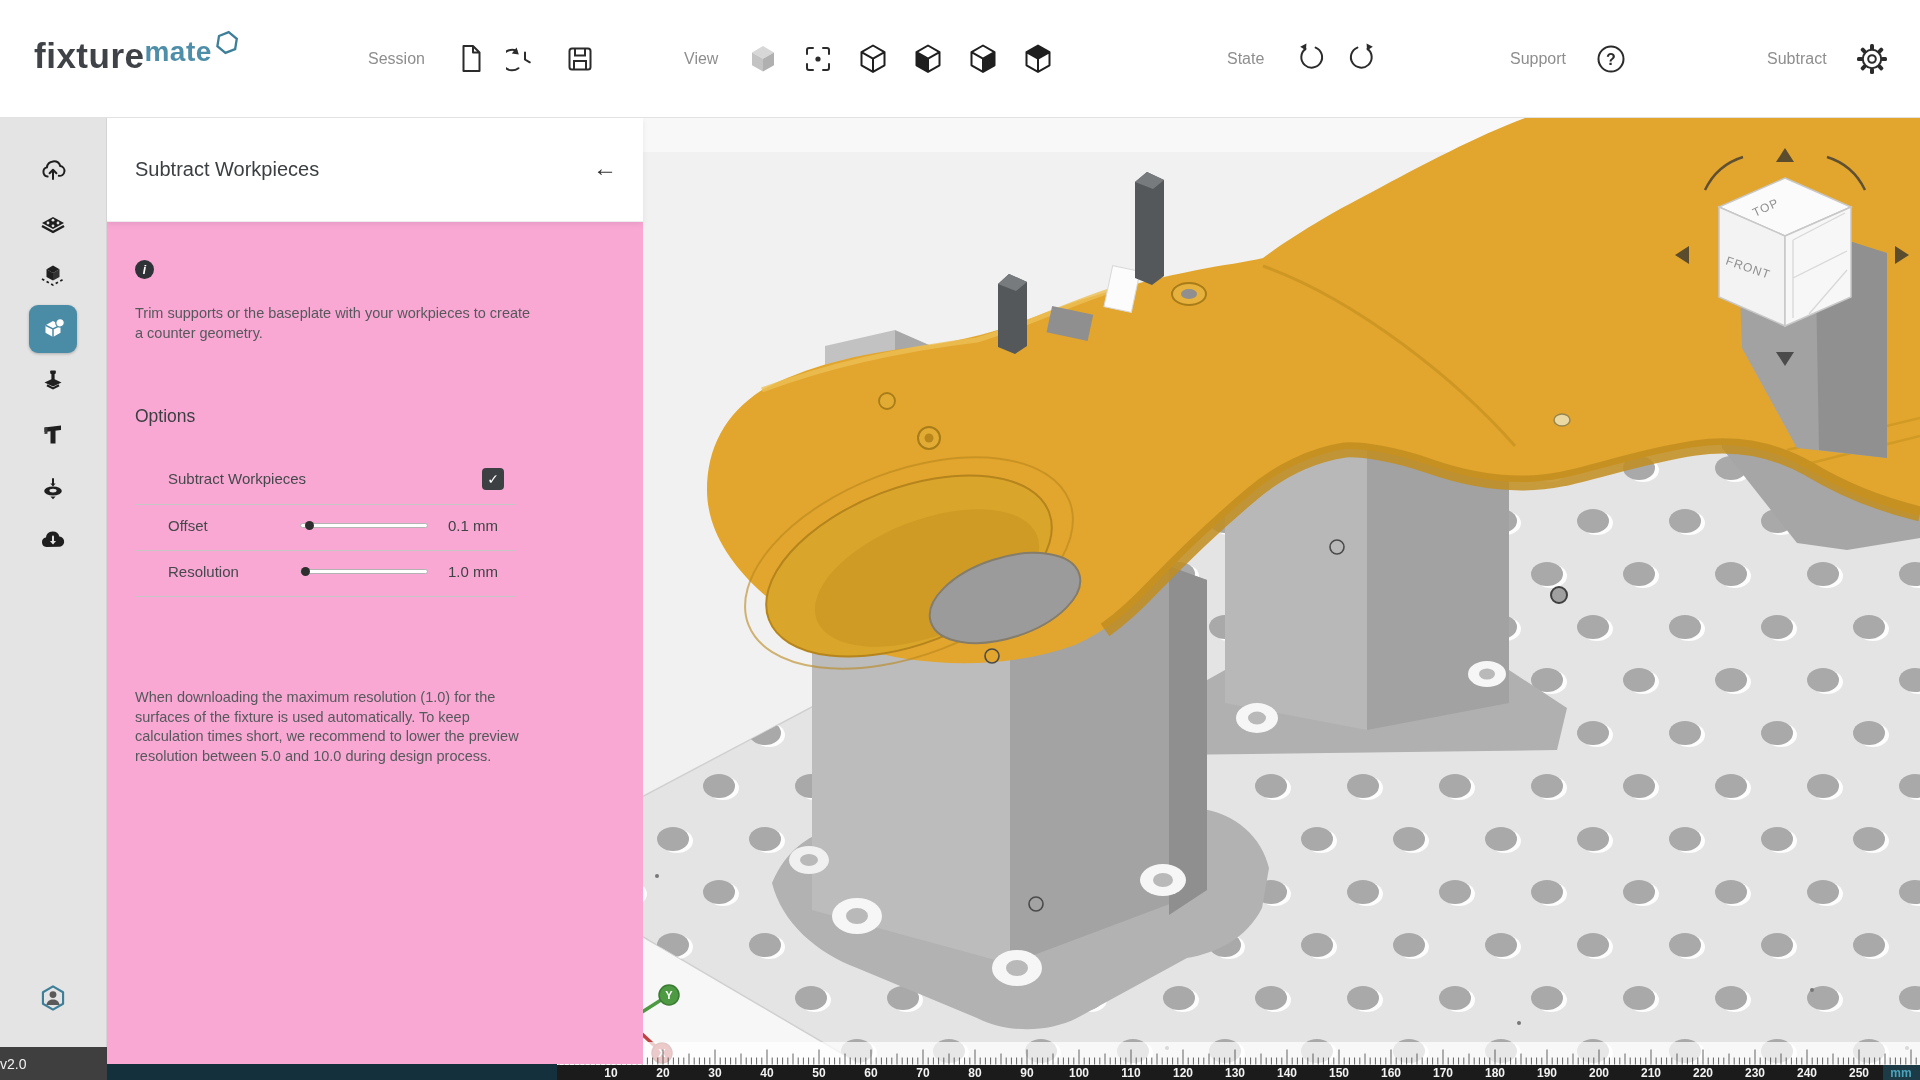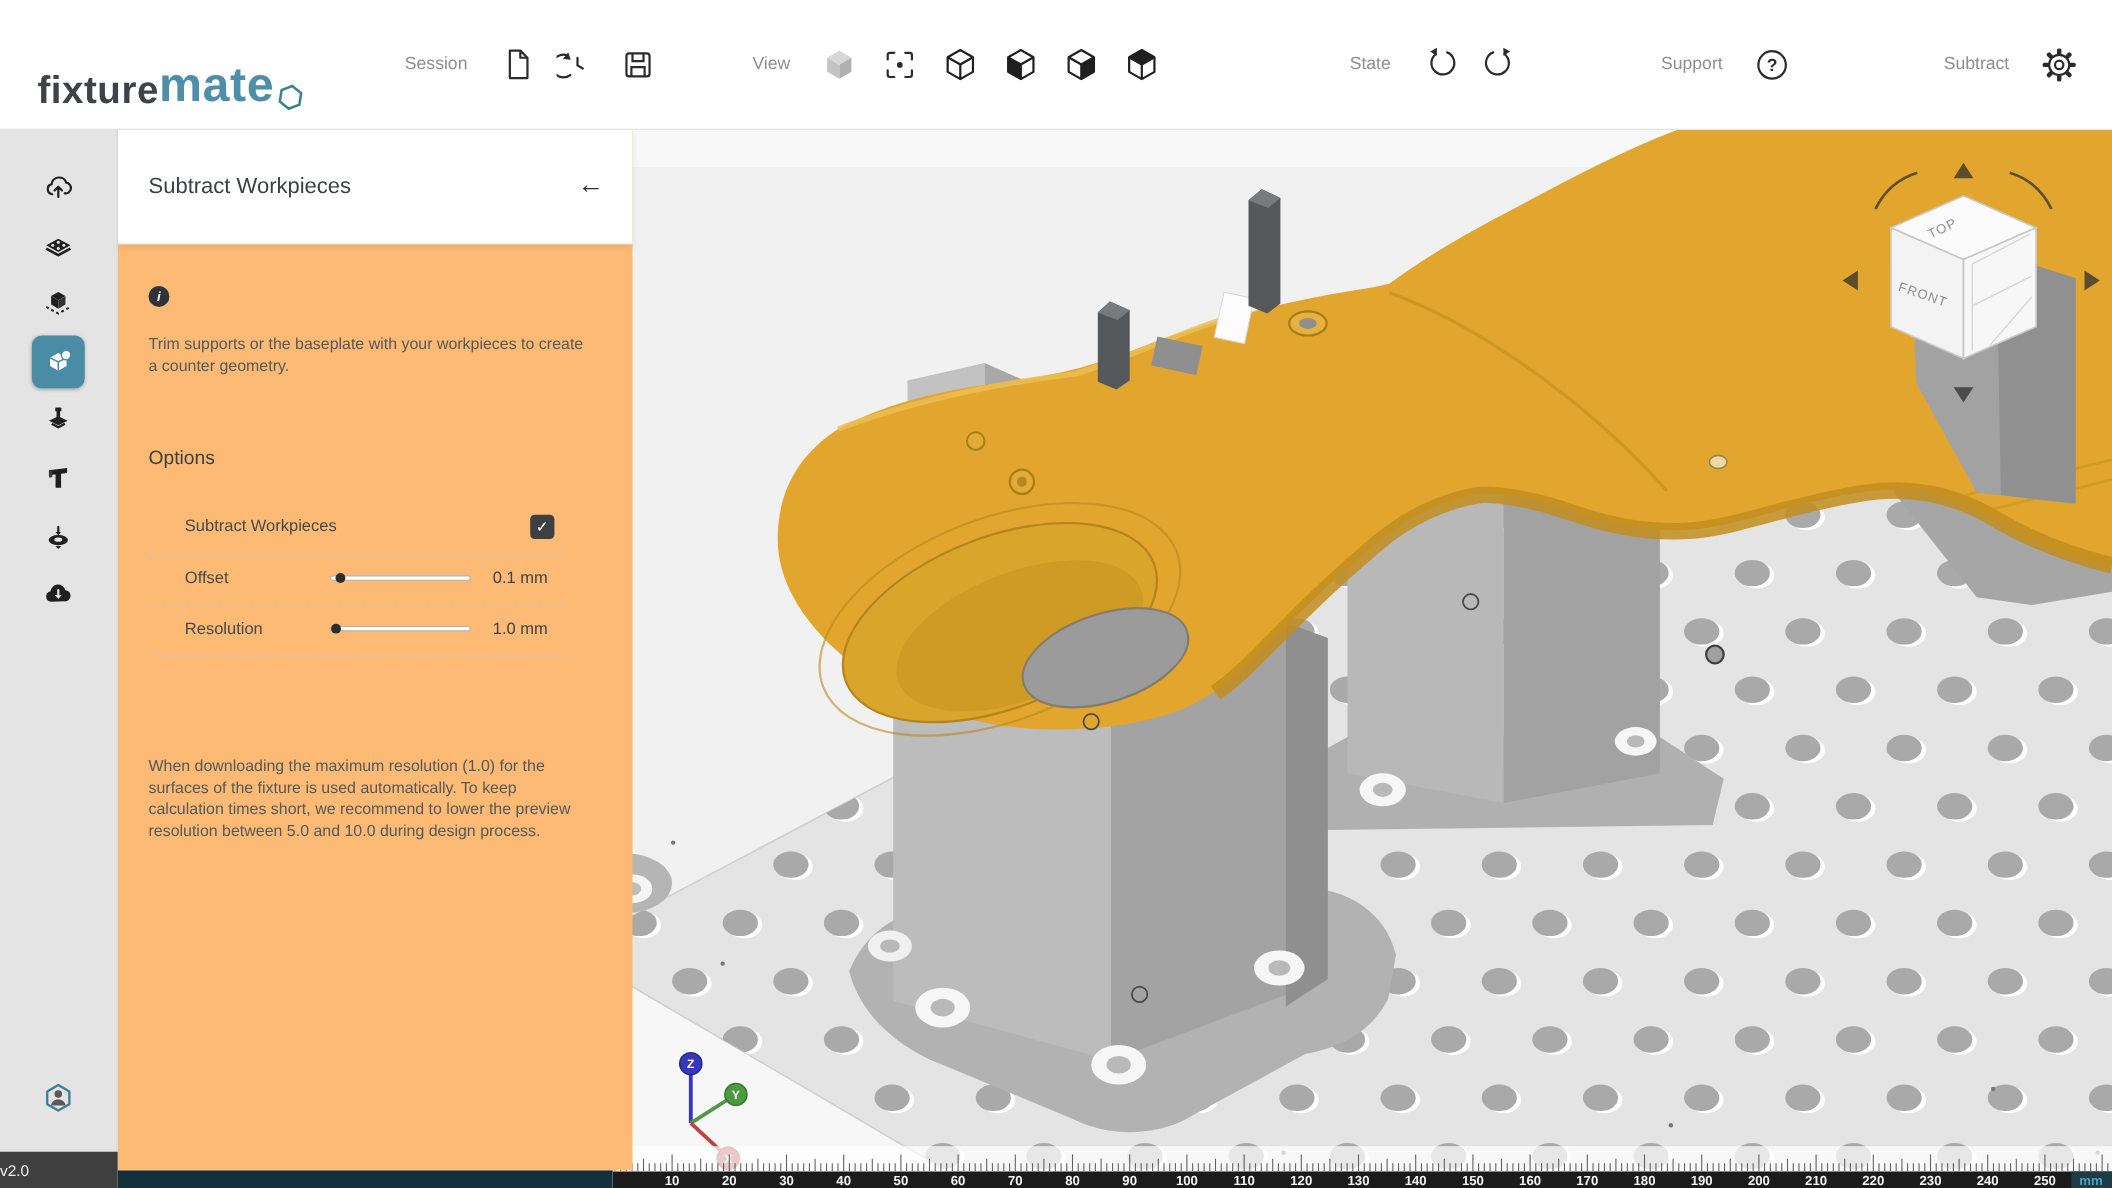--- a/index.html
+++ b/index.html
@@ -8,42 +8,42 @@
     --navy:#14303D; --ruler-bar:#1B1B1B; --unit-teal:#4BA3BC;
   }
   *{margin:0;padding:0;box-sizing:border-box;}
   html,body{width:1920px;height:1080px;overflow:hidden;background:#fff;
     font-family:"Liberation Sans", sans-serif;}
   #stage{position:relative;width:1920px;height:1080px;background:#fff;}
 
   
   .header{position:absolute;left:0;top:0;width:1920px;height:118px;background:#fff;
     border-bottom:1px solid #e2e2e2;z-index:30;}
-  .logo{position:absolute;left:34px;top:36px;display:flex;align-items:flex-end;}
+  .logo{position:absolute;left:34px;top:36px;display:flex;align-items:flex-start;}
   .logo .t1{font-size:35px;font-weight:600;color:#3F4347;letter-spacing:.5px;}
-  .logo .t2{font-size:44px;font-weight:600;color:var(--brand-teal);letter-spacing:.5px;margin-top:17px;}
+  .logo .t2{font-size:28px;font-weight:600;color:var(--brand-teal);letter-spacing:.5px;}
   .logo svg{margin:-6px 0 0 2px;}
   .hgroup{position:absolute;top:0;height:118px;display:flex;align-items:center;gap:15px;}
   .hlabel{font-size:16px;color:var(--label-gray);margin-right:10px;}
   .icon-btn{width:40px;height:40px;display:flex;align-items:center;justify-content:center;
     border-radius:4px;cursor:pointer;background:transparent;border:none;}
 
   
   .sidebar{position:absolute;left:0;top:118px;width:107px;bottom:33px;background:#e4e4e4;
     border-right:1px solid #d4d4d4;z-index:20;}
   .side-item{position:absolute;left:29px;width:48px;height:48px;border-radius:9px;
     display:flex;align-items:center;justify-content:center;cursor:pointer;}
   .side-item.active{background:var(--active-item);box-shadow:0 1px 3px rgba(0,0,0,.25);}
   .version-bar{position:absolute;left:0;bottom:0;width:107px;height:33px;background:#3f3f3f;
     display:flex;align-items:center;z-index:25;}
   .version-bar span{color:#f2f2f2;font-size:14px;}
   .navy-strip{position:absolute;left:107px;bottom:0;width:450px;height:16px;background:var(--navy);z-index:24;}
 
   
-  .panel{position:absolute;left:107px;top:118px;width:468px;bottom:16px;background:#fdba74;z-index:18;}
+  .panel{position:absolute;left:107px;top:118px;width:536px;bottom:16px;background:#f9a8d4;z-index:18;}
   .panel-header{position:relative;height:104px;background:#fff;border-bottom:1px solid #ededed;
     box-shadow:0 3px 6px rgba(0,0,0,.07);}
   .panel-title{position:absolute;left:28px;top:40px;font-size:20px;color:var(--text-dark);}
   .back-btn{position:absolute;right:26px;top:36px;font-size:24px;color:#2f2f2f;background:none;border:none;cursor:pointer;}
   .info-dot{position:absolute;left:28px;top:142px;width:19px;height:19px;border-radius:50%;
     background:#2f3337;color:#fff;font-size:12px;font-weight:bold;font-style:italic;
     display:flex;align-items:center;justify-content:center;}
   .panel-desc{position:absolute;left:28px;top:186px;width:396px;font-size:14.5px;
     line-height:19.5px;color:var(--text-body);}
   .options-h{position:absolute;left:28px;top:288px;font-size:17.5px;color:var(--text-dark);}

